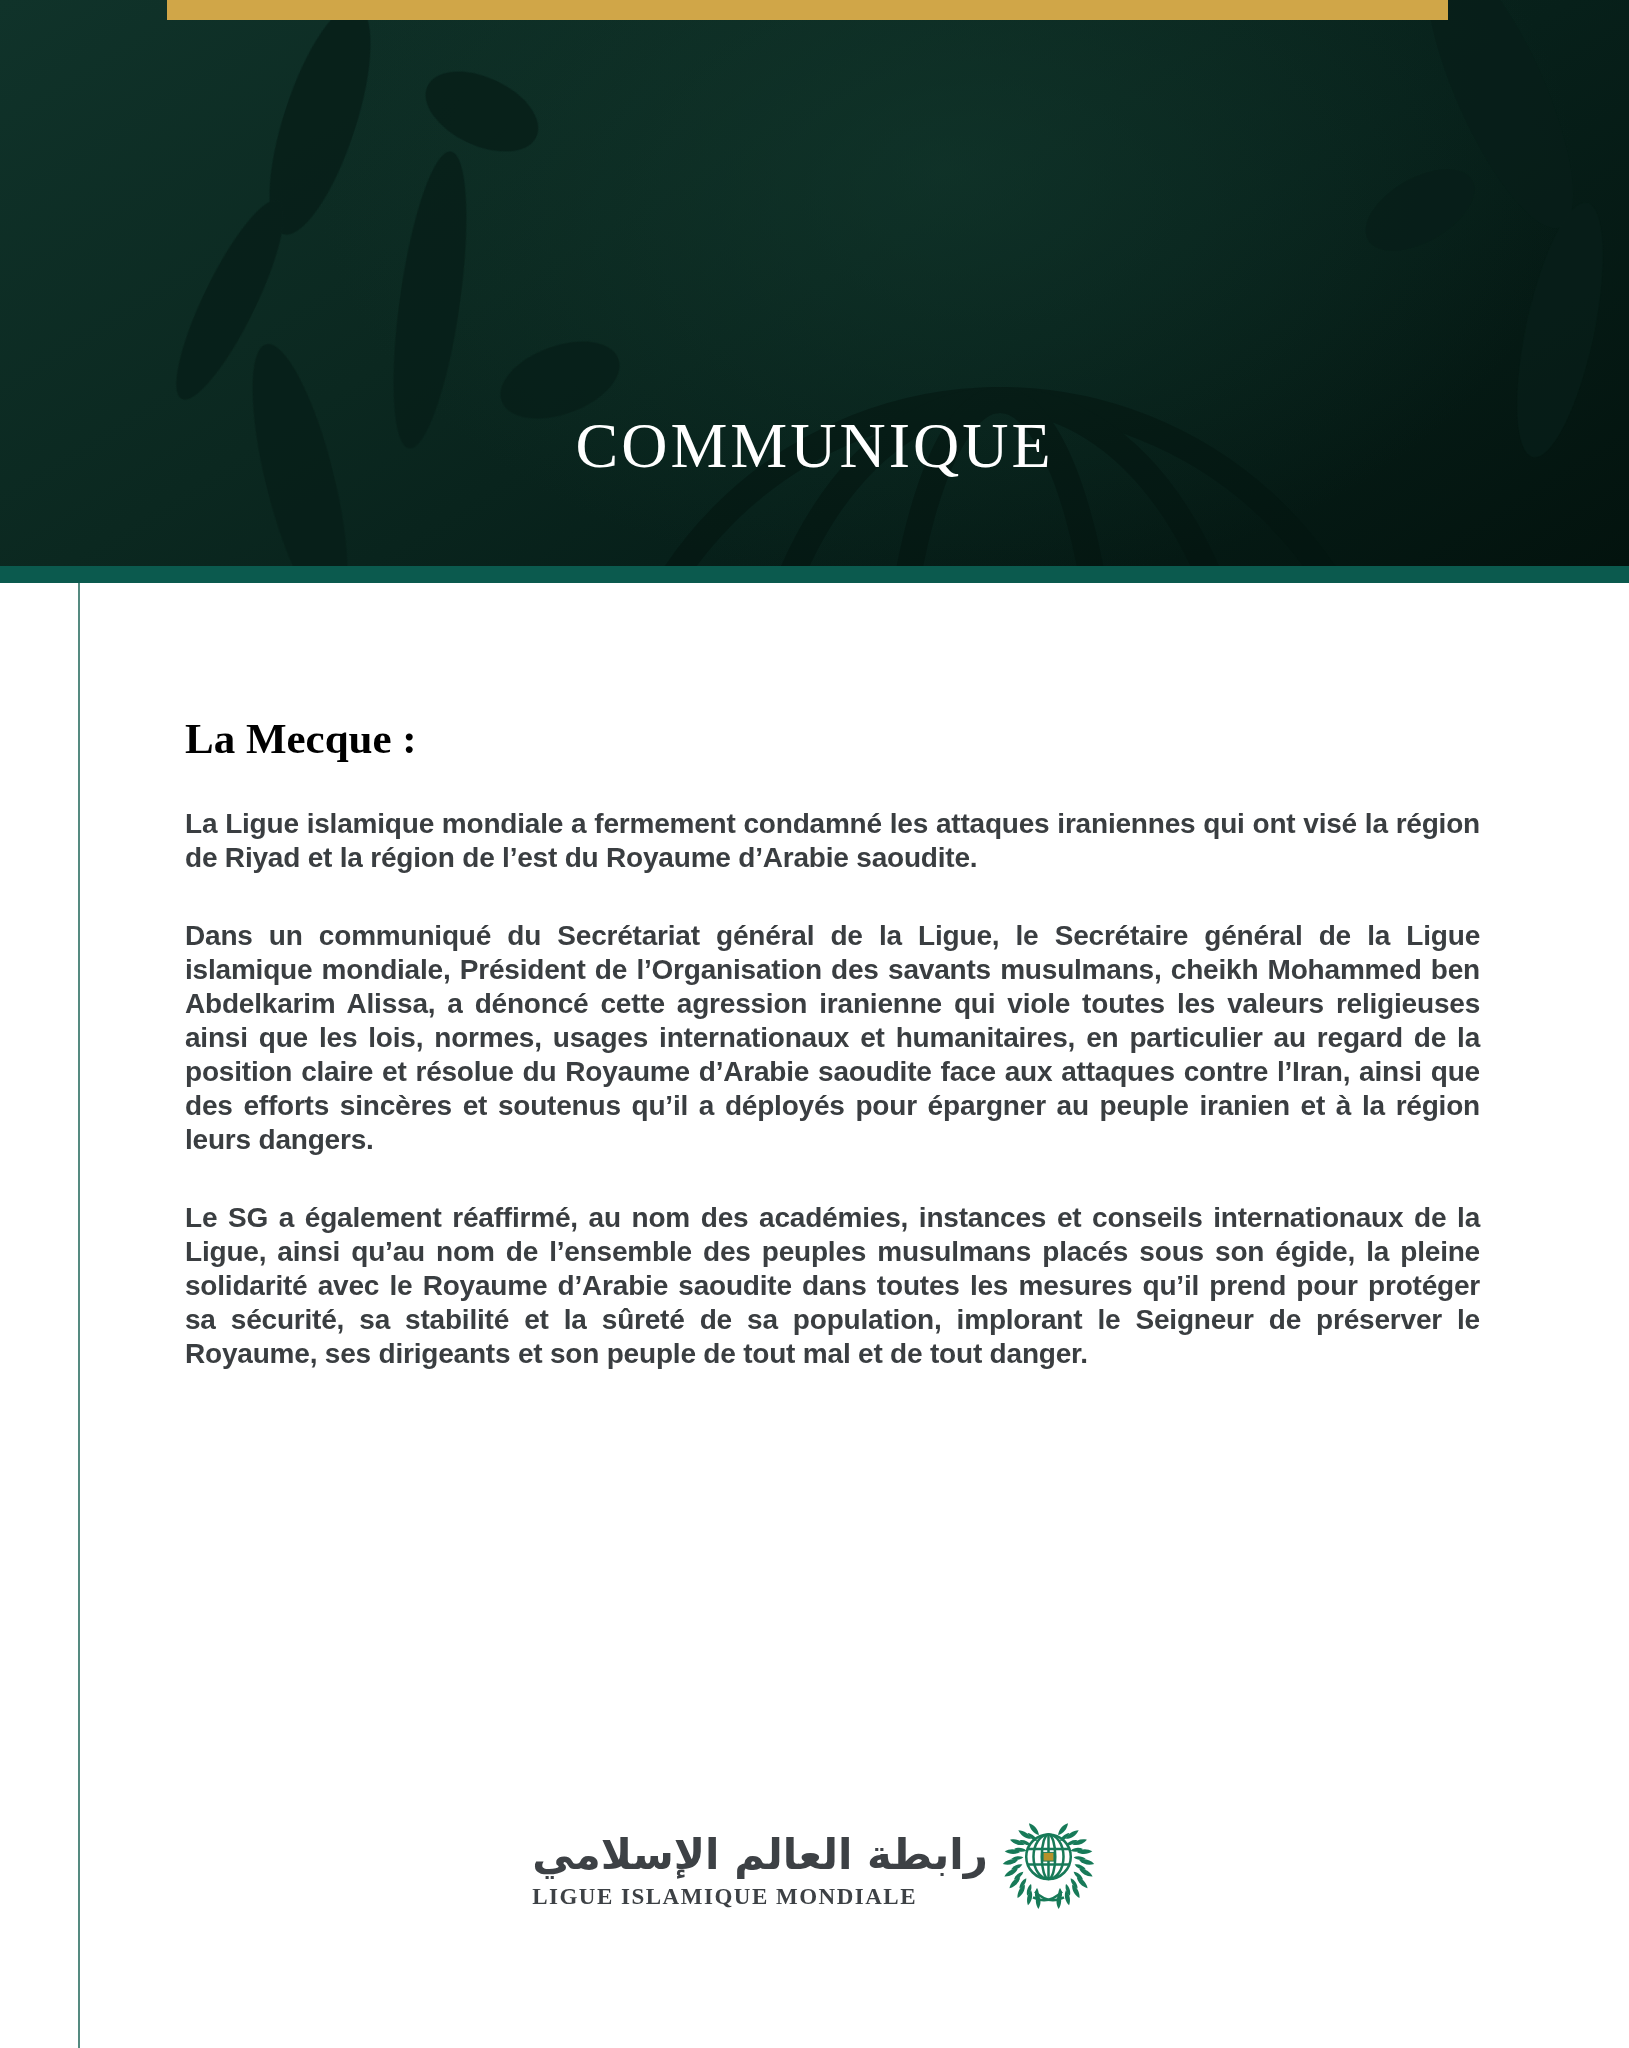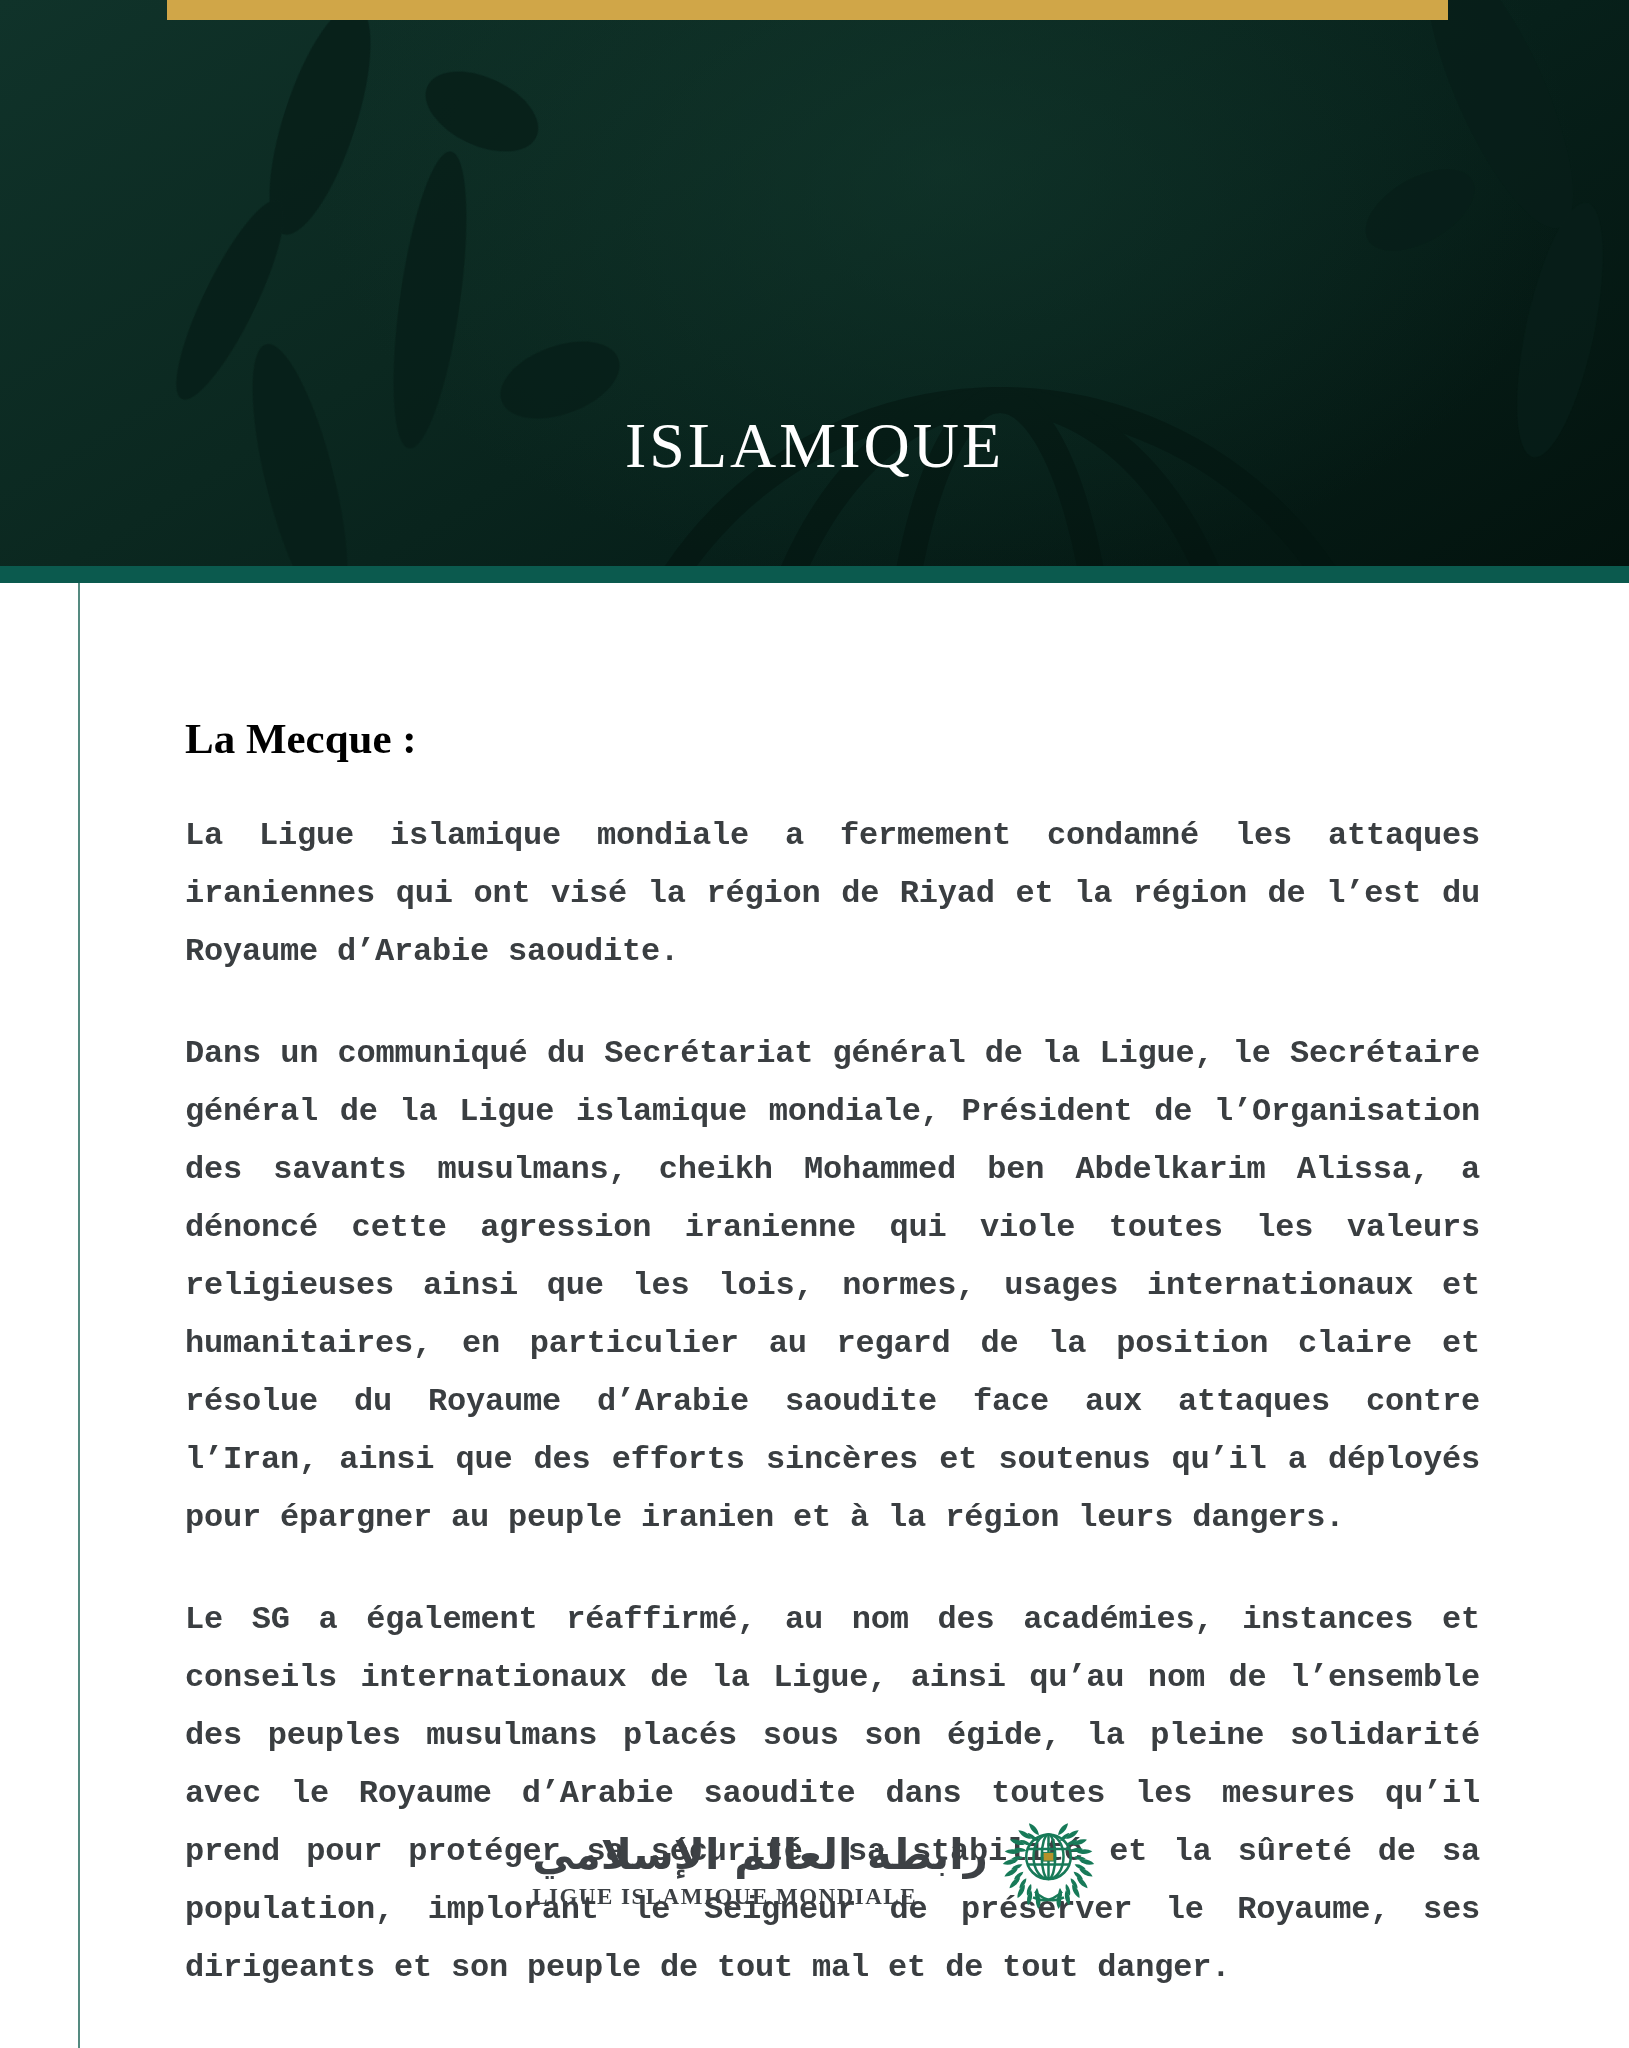--- a/index.html
+++ b/index.html
@@ -51,28 +51,27 @@
   .doc h2{
     margin:130px 0 12px 0;
     font-family:"Liberation Serif","DejaVu Serif",serif;
     font-size:43px;
     font-weight:700;
     color:#000000;
     line-height:1.2;
   }
   .doc p{
     margin:44px 0 0 0;
-    font-size:32px;
-    font-weight:700;
-    line-height:58px;
+    font-size:28px;
+    font-weight:700;
+    line-height:34px;
     letter-spacing:-0.2px;
     text-align:justify;
     text-align-last:left;
     color:#3a3e41;
-    font-family:Liberation Mono, monospace;
   }
   .doc p.first{margin-top:42px;}
 
   
   .logo{
     position:absolute;left:0;top:1818px;width:1629px;
     display:flex;justify-content:center;align-items:flex-end;gap:12px;
   }
   .logo-text{
     display:flex;flex-direction:column;
@@ -123,21 +122,21 @@
 
       <g fill="#081f19" opacity="0.8">
         <ellipse cx="1500" cy="90" rx="44" ry="150" transform="rotate(-24 1500 90)"></ellipse>
         <ellipse cx="1560" cy="330" rx="34" ry="130" transform="rotate(12 1560 330)"></ellipse>
         <ellipse cx="1420" cy="210" rx="60" ry="32" transform="rotate(-30 1420 210)"></ellipse>
       </g>
     </svg>
 
     <div class="gold-bar"></div>
 
-    <div class="page-title">ISLAMIQUE</div>
+    <div class="page-title">COMMUNIQUE</div>
   </div>
 
   <div class="teal-band"></div>
   <div class="left-line"></div>
 
   <div class="doc">
     <h2>La Mecque :</h2>
     <p class="first">La Ligue islamique mondiale a fermement condamné les attaques iraniennes qui ont visé la région de Riyad et la région de l’est du Royaume d’Arabie saoudite.</p>
     <p>Dans un communiqué du Secrétariat général de la Ligue, le Secrétaire général de la Ligue islamique mondiale, Président de l’Organisation des savants musulmans, cheikh Mohammed ben Abdelkarim Alissa, a dénoncé cette agression iranienne qui viole toutes les valeurs religieuses ainsi que les lois, normes, usages internationaux et humanitaires, en particulier au regard de la position claire et résolue du Royaume d’Arabie saoudite face aux attaques contre l’Iran, ainsi que des efforts sincères et soutenus qu’il a déployés pour épargner au peuple iranien et à la région leurs dangers.</p>
     <p>Le SG a également réaffirmé, au nom des académies, instances et conseils internationaux de la Ligue, ainsi qu’au nom de l’ensemble des peuples musulmans placés sous son égide, la pleine solidarité avec le Royaume d’Arabie saoudite dans toutes les mesures qu’il prend pour protéger sa sécurité, sa stabilité et la sûreté de sa population, implorant le Seigneur de préserver le Royaume, ses dirigeants et son peuple de tout mal et de tout danger.</p>

